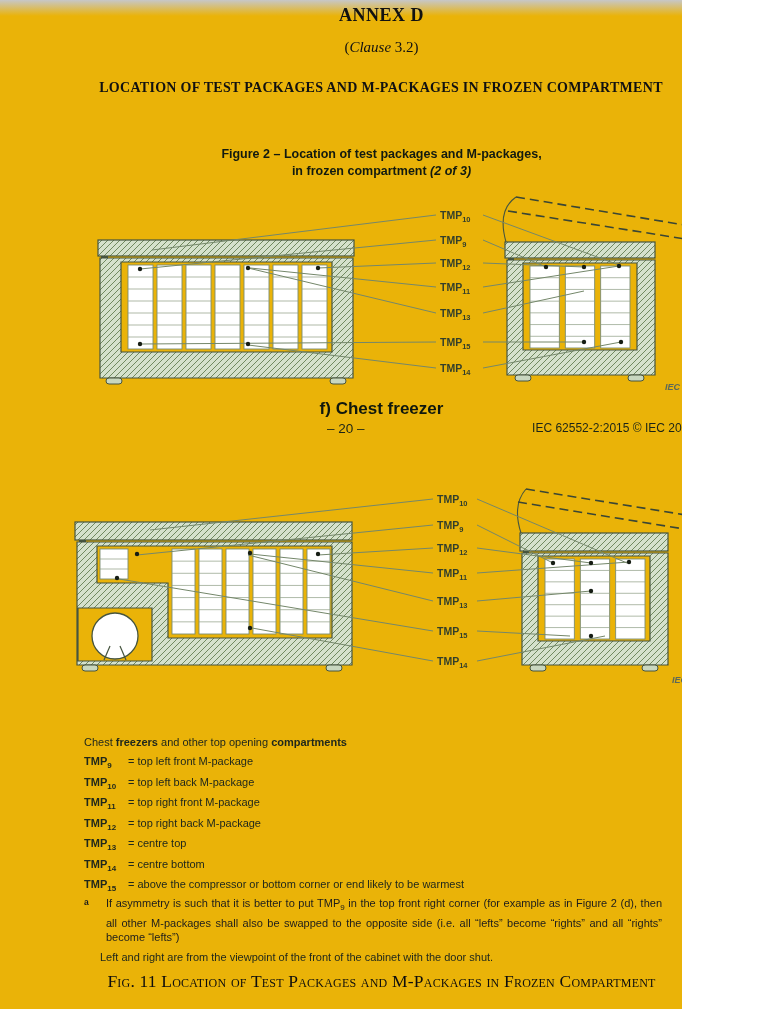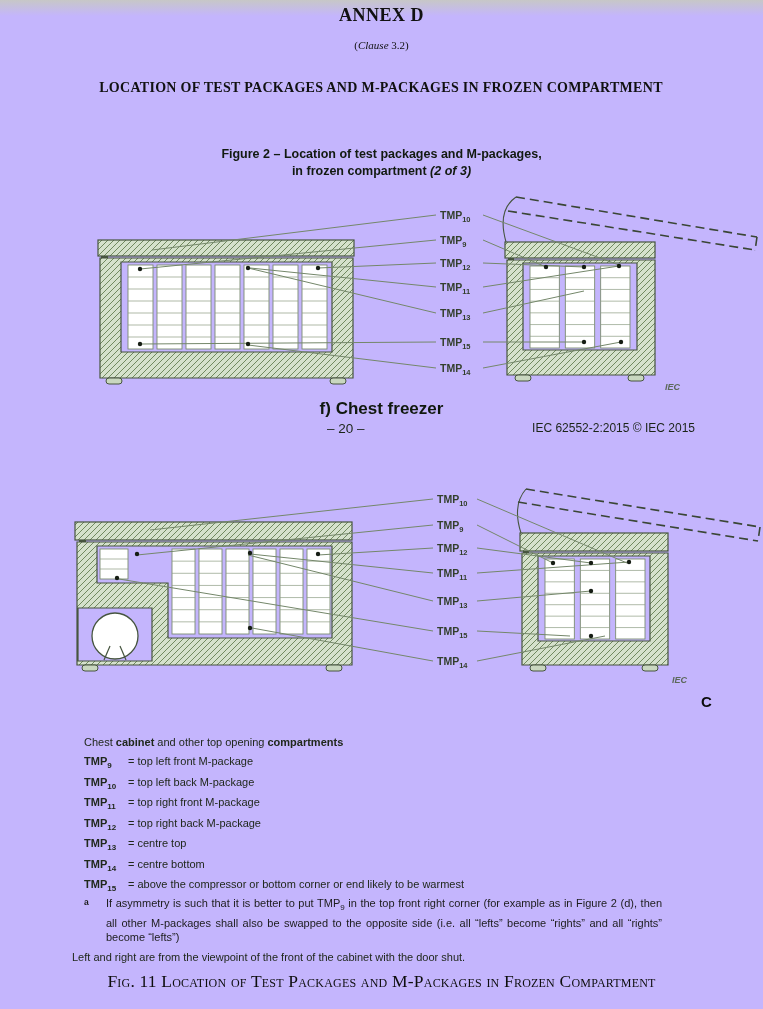--- a/index.html
+++ b/index.html
@@ -1,44 +1,44 @@
 <!DOCTYPE html>
 <html><head>
 <meta charset="utf-8">
 <style>
   html,body{margin:0;padding:0;background:#fff;}
-  #page{position:relative;width:763px;height:1009px;background:#c4b5fd;overflow:hidden;
+  #page{position:relative;width:682px;height:1009px;background:#eab308;overflow:hidden;
         font-family:"Liberation Sans",sans-serif;color:#1c1c1c;}
   .scan-top{position:absolute;top:0;left:0;right:0;height:16px;
         background:linear-gradient(#c7c7c7,rgba(255,255,255,0));}
   .abs{position:absolute;}
   .ctr{left:0;width:763px;text-align:center;}
   .serif{font-family:"Liberation Serif",serif;}
   .annex{top:5px;font-size:18px;font-weight:bold;letter-spacing:.5px;color:#111;}
-  .clause{top:39px;font-size:11px;color:#111;}
+  .clause{top:39px;font-size:15px;color:#111;}
   .mainhead{top:74px;left:91px;width:580px;text-align:center;font-size:14px;
         font-weight:bold;line-height:28px;letter-spacing:.3px;color:#111;}
   .figtitle{top:146px;font-size:12.5px;font-weight:bold;line-height:17px;color:#121a10;}
   .figcap{font-size:17px;font-weight:bold;color:#10180e;}
   .pgnum{top:421px;left:327px;width:100px;text-align:left;font-size:13.5px;color:#1b2418;}
   .docref{top:421px;left:450px;width:245px;text-align:right;font-size:12px;color:#1b2418;}
   .iecmark{font-size:9px;font-style:italic;font-weight:bold;color:#5c685a;}
   .strayc{font-size:15px;font-weight:bold;color:#0b0b0b;}
   .lg{font-size:11px;color:#20281c;}
   .lg-head{left:84px;top:736px;}
   .lg-head .b{font-weight:bold;}
   .lg-rows{left:84px;top:755px;width:600px;}
   .lg-row{height:20.5px;display:flex;align-items:flex-start;}
   .lg-id{width:44px;font-weight:bold;}
   .lg-id sub{font-size:8px;font-weight:bold;}
   .fn{left:84px;top:896px;width:578px;display:flex;}
   .fn-m{font-size:8.5px;font-weight:bold;width:22px;padding-top:1px;}
   .fn-t{flex:1;font-size:11px;line-height:14.5px;text-align:justify;}
   .fn-t sub{font-size:8px;}
-  .vpnote{left:72px;top:951px;}
+  .vpnote{left:100px;top:951px;}
   .fig11{top:971px;font-size:17.5px;font-variant:small-caps;color:#0e0e0e;letter-spacing:.2px;}
   svg text.tmpl{font-family:"Liberation Sans",sans-serif;font-weight:bold;
         font-size:10.5px;fill:#333f2c;}
   svg tspan.tsub{font-size:7.5px;}
   .pkg{fill:#ffffff;stroke:#7b8c71;stroke-width:0.9;}
   .pkgline{stroke:#8d9c82;stroke-width:0.7;}
 </style>
 </head>
 <body>
 
@@ -343,21 +343,21 @@
   <div class="abs iecmark" style="left:665px;top:382px;">IEC</div>
   <div class="abs ctr figcap" style="top:399px;">f) Chest freezer</div>
 
   <div class="abs pgnum">– 20 –</div>
   <div class="abs docref">IEC 62552-2:2015 © IEC 2015</div>
 
   <div class="abs iecmark" style="left:672px;top:675px;">IEC</div>
   <div class="abs strayc" style="left:701px;top:693px;">C</div>
 
   <div class="abs lg lg-head">
-    <span>Chest </span><span class="b">cabinet</span><span> and other top opening </span><span class="b">compartments</span>
+    <span>Chest </span><span class="b">freezers</span><span> and other top opening </span><span class="b">compartments</span>
   </div>
 
   <div class="abs lg lg-rows">
     <div class="lg-row">
         <span class="lg-id"><span>TMP</span><sub>9</sub></span>
         <span>= top left front M-package</span>
       </div>
     <div class="lg-row">
         <span class="lg-id"><span>TMP</span><sub>10</sub></span>
         <span>= top left back M-package</span>

